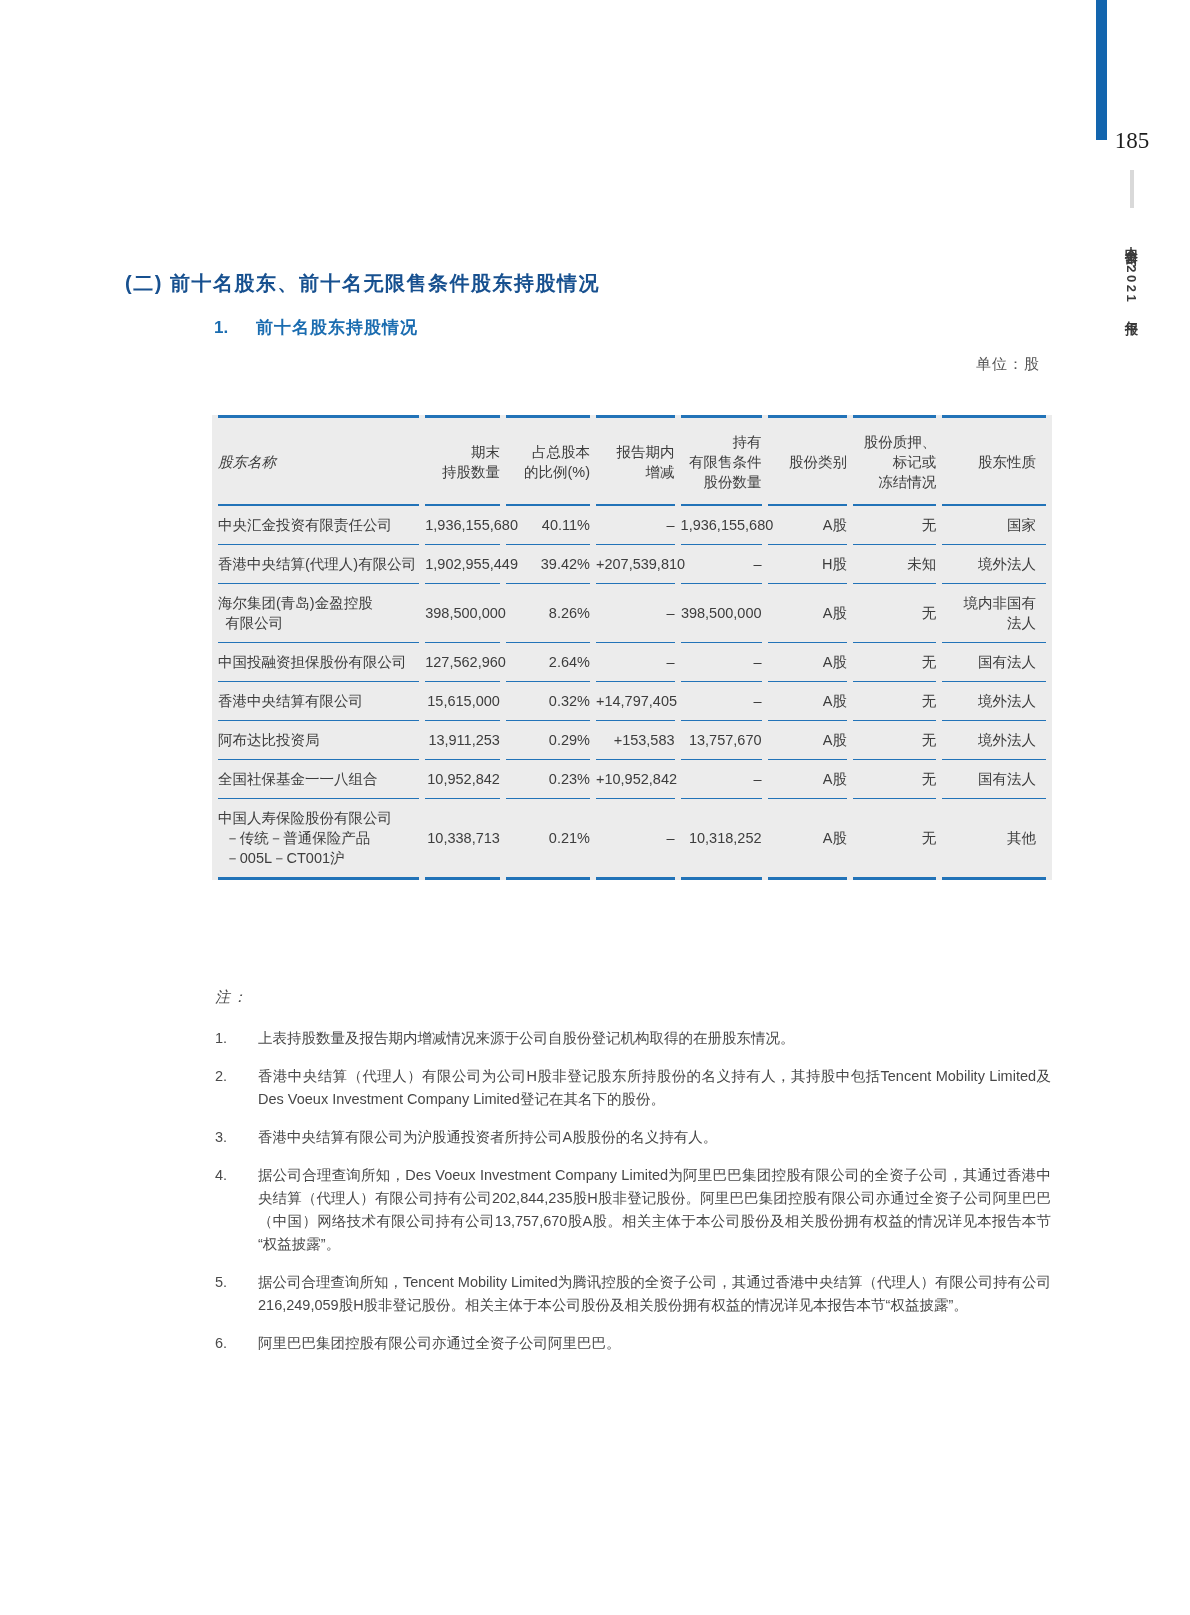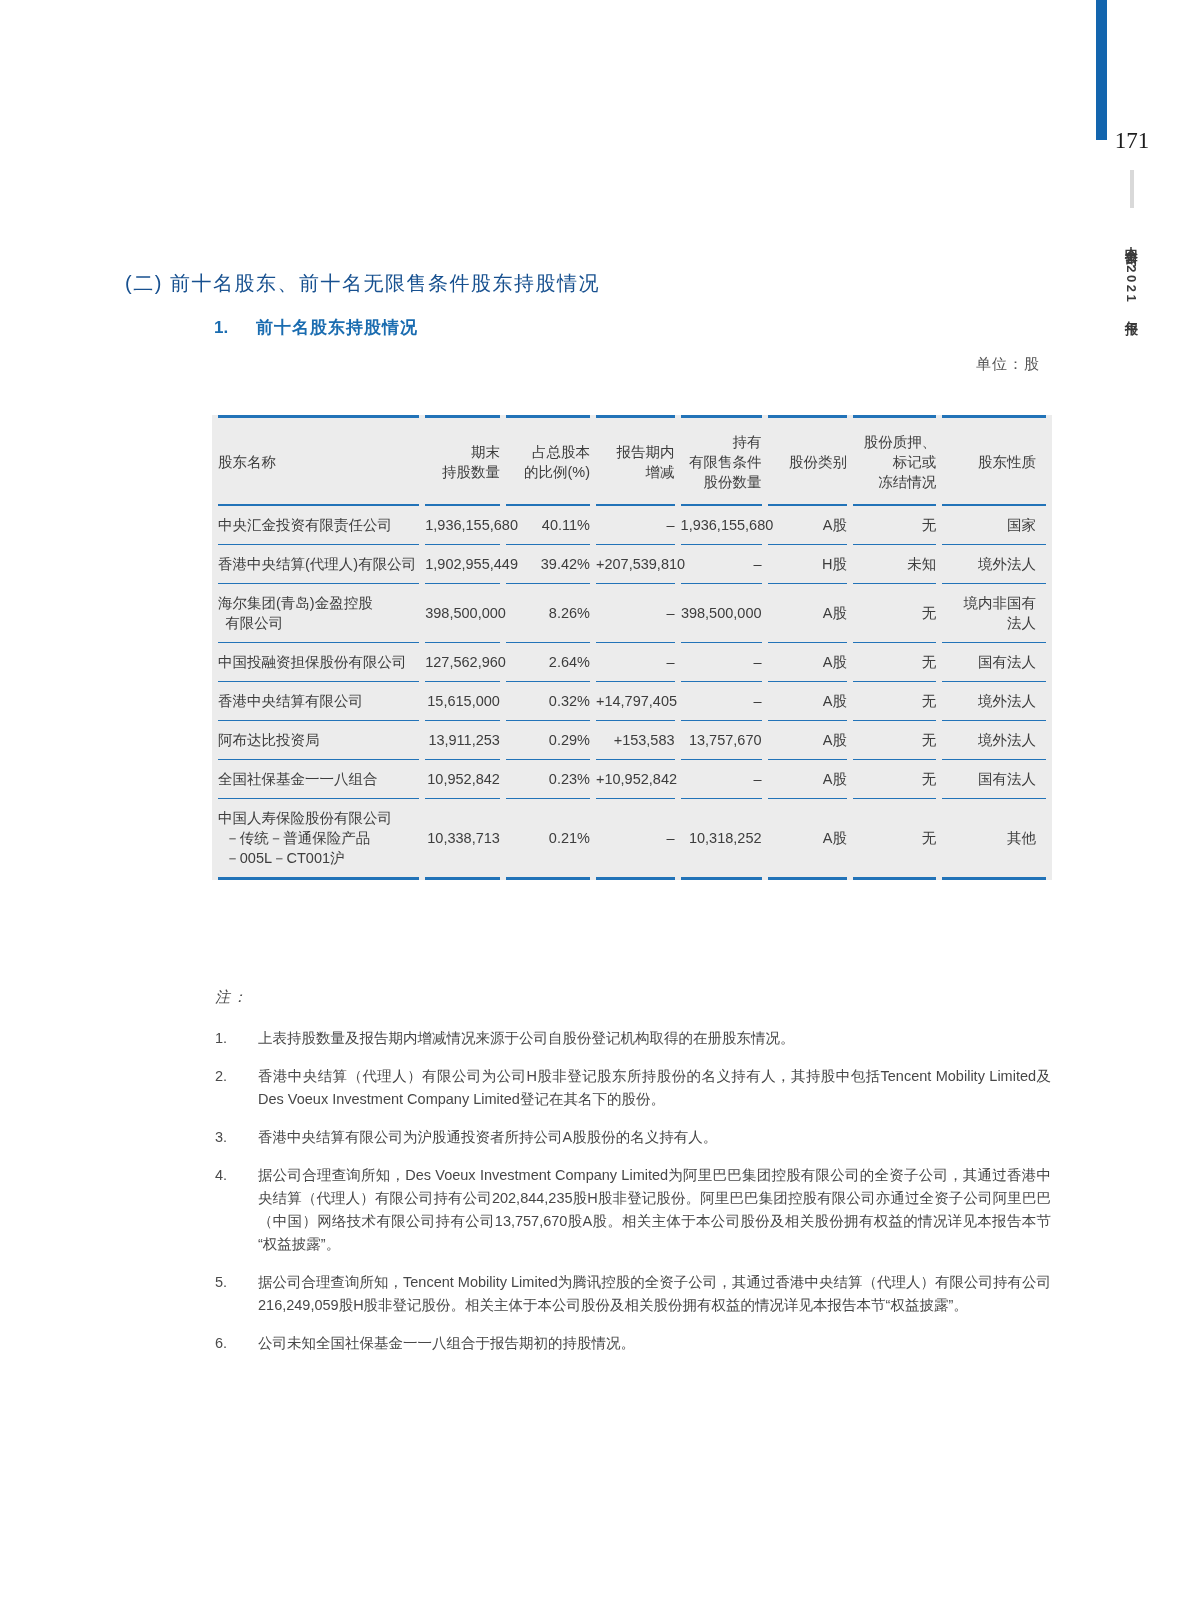--- a/index.html
+++ b/index.html
@@ -42,21 +42,21 @@
   }
   .sidebar-vertical{
     position:absolute; left:1122px; top:236px;
     writing-mode:vertical-rl; text-orientation:mixed;
     font-size:13px; letter-spacing:2.5px; color:#3a3a3a; font-weight:600;
   }
 
   
   .section-heading{
     position:absolute; left:125px; top:270px;
-    font-size:20px; font-weight:normal; color:var(--heading);
+    font-size:20px; font-weight:bold; color:var(--heading);
     letter-spacing:1.5px;
   }
   .sub-heading{
     position:absolute; left:170px; top:316px;
     font-size:17px; font-weight:bold; color:var(--accent);
     letter-spacing:1px;
     margin-left:44px;
   }
   .sub-heading .num{display:inline-block; width:42px; letter-spacing:0;}
   .unit-label{
@@ -82,21 +82,21 @@
     white-space:pre-line;
     line-height:20px;
     font-weight:normal;
   }
   thead th{
     border-top:3px solid var(--table-line);
     border-bottom:2px solid var(--table-line);
     padding:14px 0 12px 0;
     text-align:right;
   }
-  thead th.c0{text-align:left;}
+  thead th.c0{text-align:left;font-style:italic;}
   tbody td{
     border-bottom:1px solid var(--table-line);
     padding:9px 0;
     text-align:right;
   }
   tbody td.c0{text-align:left;margin-top:20px;}
   tbody tr:last-child td{
     border-bottom:3px solid var(--table-line);
   }
   th.c7,td.c7{padding-right:10px;}
@@ -119,21 +119,21 @@
   .note-item .note-text{
     flex:1; text-align:justify;
   }
 </style>
 </head>
 <body>
 
 <div class="page">
 
   <div class="corner-bar"></div>
-  <div class="page-number">171</div>
+  <div class="page-number">185</div>
   <div class="page-number-tick"></div>
   <div class="sidebar-vertical">中金公司 • 2021 年报</div>
 
   <h1 class="section-heading">(二) 前十名股东、前十名无限售条件股东持股情况</h1>
 
   <div class="sub-heading">
     <span class="num">1.</span><span>前十名股东持股情况</span>
   </div>
 
   <div class="unit-label">单位：股</div>
@@ -276,18 +276,18 @@
         <div class="note-item">
           <span class="note-num">4.</span>
           <span class="note-text">据公司合理查询所知，Des Voeux Investment Company Limited为阿里巴巴集团控股有限公司的全资子公司，其通过香港中央结算（代理人）有限公司持有公司202,844,235股H股非登记股份。阿里巴巴集团控股有限公司亦通过全资子公司阿里巴巴（中国）网络技术有限公司持有公司13,757,670股A股。相关主体于本公司股份及相关股份拥有权益的情况详见本报告本节“权益披露”。</span>
         </div>
         <div class="note-item">
           <span class="note-num">5.</span>
           <span class="note-text">据公司合理查询所知，Tencent Mobility Limited为腾讯控股的全资子公司，其通过香港中央结算（代理人）有限公司持有公司216,249,059股H股非登记股份。相关主体于本公司股份及相关股份拥有权益的情况详见本报告本节“权益披露”。</span>
         </div>
         <div class="note-item">
           <span class="note-num">6.</span>
-          <span class="note-text">公司未知全国社保基金一一八组合于报告期初的持股情况。</span>
+          <span class="note-text">阿里巴巴集团控股有限公司亦通过全资子公司阿里巴巴。</span>
         </div>
       </div>
   </div>
 
 </div>
 
 </body></html>

